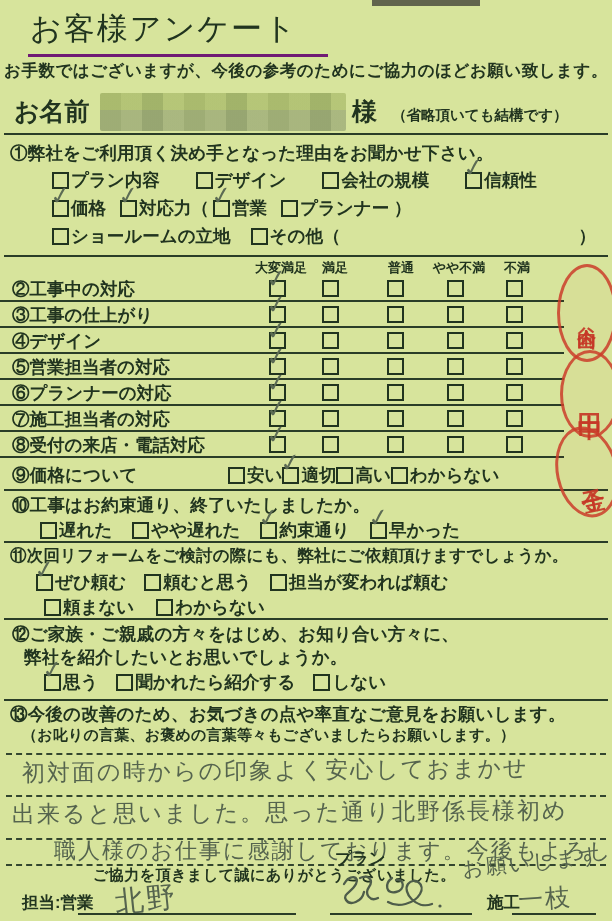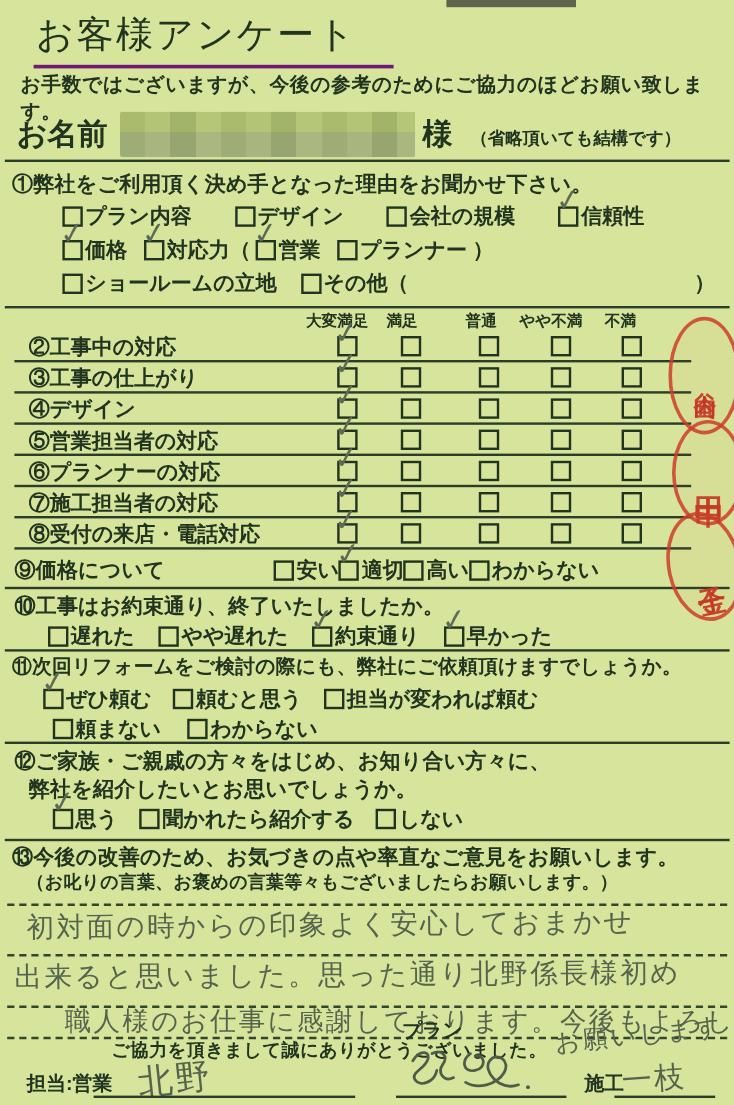--- a/index.html
+++ b/index.html
@@ -5,42 +5,42 @@
   html,body{margin:0;padding:0;background:#d7e49c;}
   .paper{
     position:relative;width:612px;height:921px;overflow:hidden;
     background:#d7e49c;
     font-family:"Liberation Sans",sans-serif;
     color:#21341f;
   }
   .abs{position:absolute;}
   #title{left:28px;top:8px;font-size:31px;font-weight:400;letter-spacing:2px;
          border-bottom:3px solid #701a75;padding:0 30px 4px 2px;}
-  #subtitle{left:17px;top:60px;font-size:16.5px;font-weight:700;letter-spacing:.5px;}
+  #subtitle{left:4px;top:60px;font-size:16.5px;font-weight:700;letter-spacing:.5px;}
   #nameLabel{left:14px;top:95px;font-size:25px;font-weight:700;}
   #nameSuffix{left:352px;top:95px;font-size:25px;font-weight:700;}
   #nameNote{left:392px;top:106px;font-size:14.5px;font-weight:700;text-align:center;}
   .blur{
     left:100px;top:93px;width:246px;height:38px;
     background:
       repeating-linear-gradient(90deg,#c3cf98 0 21px,#cfdaa4 21px 42px,#bac793 42px 63px,#d1dca6 63px 84px),
       linear-gradient(180deg,rgba(220,228,180,.95) 0 45%,rgba(168,178,148,.55) 45% 100%);
     background-blend-mode:multiply;border-radius:2px;
   }
   .hr{left:4px;right:4px;border-top:2px solid #2a3d28;}
   .dash{left:6px;right:6px;border-top:2px dashed #33462f;}
   .q{font-size:17.5px;font-weight:700;letter-spacing:.2px;}
   .optrow{display:flex;align-items:center;}
   .opt{position:relative;display:inline-flex;align-items:center;font-size:17.5px;font-weight:700;white-space:nowrap;}
   .bx{width:13px;height:13px;border:2px solid #21341f;display:inline-block;margin-right:2px;flex:none;background:transparent;}
   .tick{display:none;position:absolute;left:-2px;top:-13px;font-size:25px;line-height:1;color:#5c6b54;font-weight:400;transform:rotate(-8deg);pointer-events:none;}
   .opt.checked .tick{display:block;}
   
   .hcell{position:absolute;top:0;transform:translateX(-50%);font-size:13px;font-weight:700;white-space:nowrap;}
-  .rrow{position:absolute;left:12px;width:564px;height:26px;border-bottom:2px solid #2a3d28;box-sizing:border-box;}
+  .rrow{position:absolute;left:0;width:564px;height:26px;border-bottom:2px solid #2a3d28;box-sizing:border-box;}
   .rlabel{position:absolute;left:12px;top:1px;font-size:17.5px;font-weight:700;white-space:nowrap;}
   .cell{position:absolute;top:4px;}
   .cell .bx{margin:0;}
   .cell .tick{left:-3px;top:-14px;}
   .cell.checked .tick{display:block;}
   .c0{left:269px}.c1{left:322px}.c2{left:387px}.c3{left:447px}.c4{left:506px}
   
   .hw{font-family:"DejaVu Sans",sans-serif;color:#55644e;font-weight:400;letter-spacing:2px;white-space:nowrap;}
   #hw1{left:22px;top:755px;font-size:23px;transform:rotate(-.6deg);}
   #hw2{left:12px;top:797px;font-size:23px;transform:rotate(-.4deg);}

